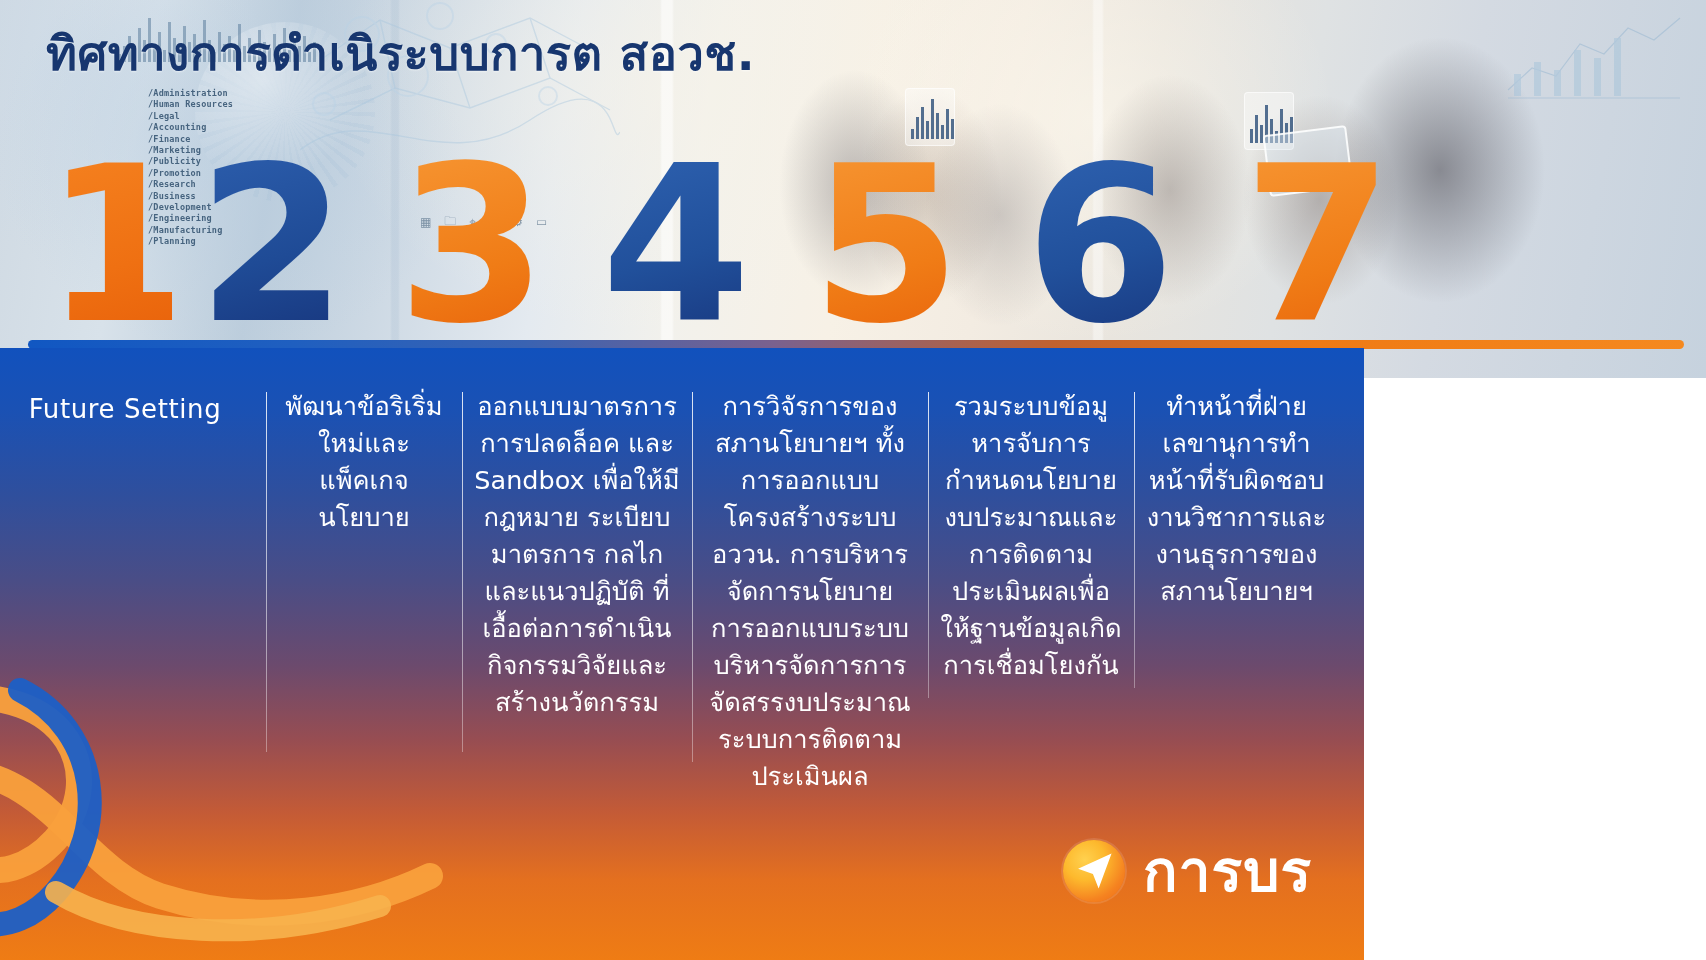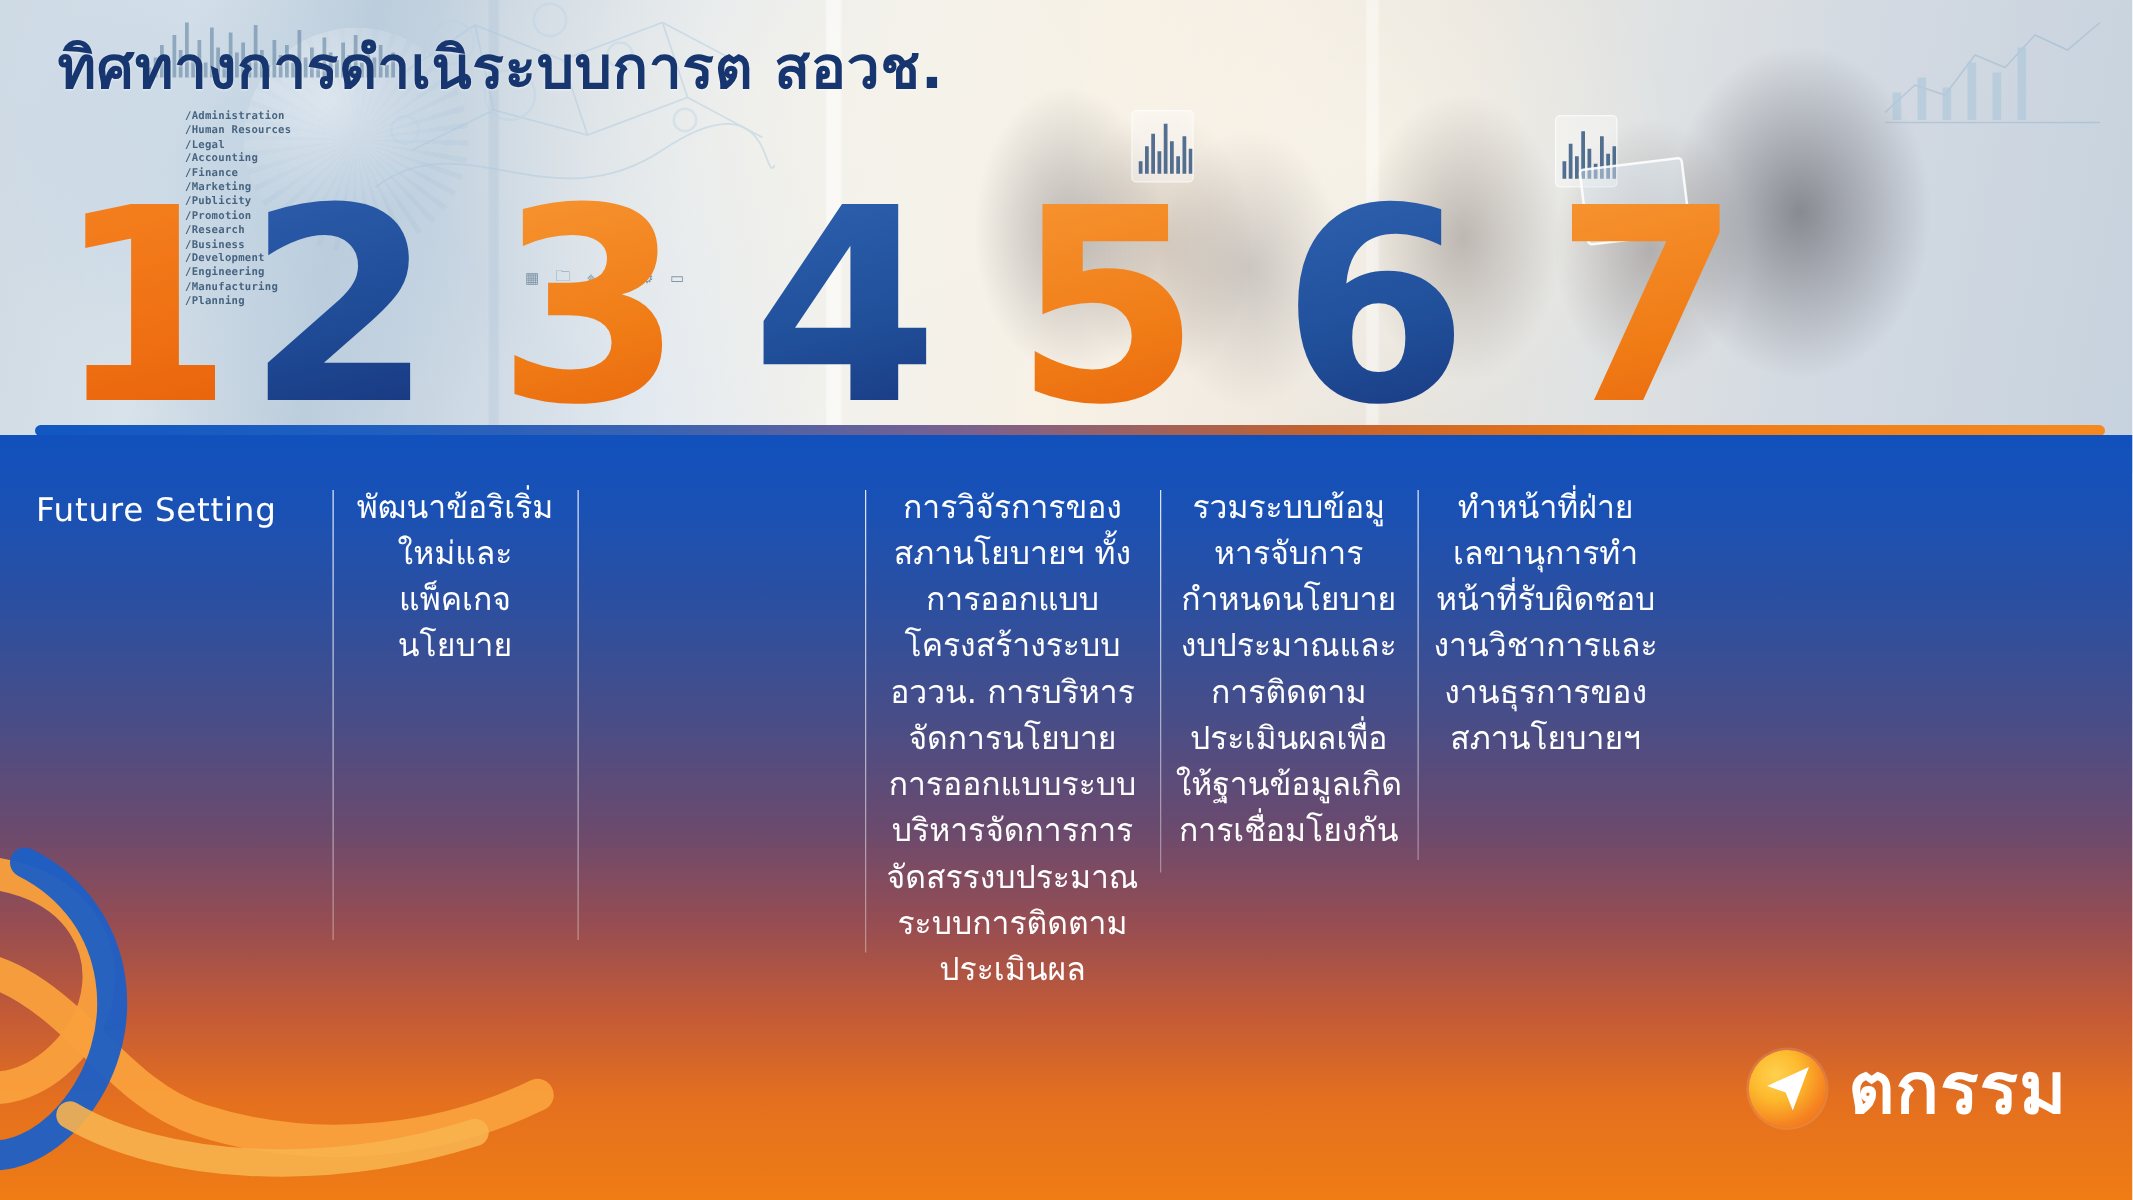--- a/index.html
+++ b/index.html
@@ -137,21 +137,21 @@
     position: absolute; left: 28px; top: 340px;
     width: 1656px; height: 9px; border-radius: 5px;
     background: linear-gradient(to right,
       #1157c2 0%, #1f5fc0 16%, #3a63b2 30%, #7a618e 45%,
       #c2622f 62%, #ef7a14 78%, #f5891f 100%);
   }
 
   
   .panel {
     position: absolute; left: 0; top: 348px;
-    width: 1706px; height: 612px;
+    width: 1364px; height: 612px;
     background: linear-gradient(to bottom,
       #1151bd 0%, #1a51b4 10%, #2f4f9d 24%, #4a4d86 38%,
       #6c4a6d 52%, #974d52 64%, #c45b36 76%, #e4701f 87%, #ef7c14 100%);
     overflow: hidden;
   }
   
   .ribbon { position: absolute; left: -40px; bottom: -30px; width: 520px; height: 330px; }
 
   .cols {
     position: absolute; left: 0; top: 40px;
@@ -384,36 +384,37 @@
       </div>
 
 
       <div class="col c2">
         <div class="sep"></div>
         <span>พัฒนาข้อริเริ่มใหม่และแพ็คเกจนโยบาย</span>
       </div>
 
       <div class="col c3">
         <div class="sep"></div>
+        <span>ออกแบบมาตรการการปลดล็อค และ Sandbox เพื่อให้มีกฎหมาย ระเบียบ มาตรการ กลไก และแนวปฏิบัติ ที่เอื้อต่อการดำเนินกิจกรรมวิจัยและสร้างนวัตกรรม</span>
       </div>
 
       <div class="col c4">
         <div class="sep"></div>
         <span>การวิจัรการของสภานโยบายฯ ทั้งการออกแบบโครงสร้างระบบ อววน. การบริหารจัดการนโยบาย การออกแบบระบบบริหารจัดการการจัดสรรงบประมาณ ระบบการติดตามประเมินผล</span>
       </div>
 
       <div class="col c5">
         <div class="sep"></div>
         <span>รวมระบบข้อมูหารจับการกำหนดนโยบาย งบประมาณและการติดตามประเมินผลเพื่อให้ฐานข้อมูลเกิดการเชื่อมโยงกัน</span>
       </div>
 
       <div class="col c6">
         <div class="sep"></div>
         <span>ทำหน้าที่ฝ่ายเลขานุการทำหน้าที่รับผิดชอบงานวิชาการและงานธุรการของสภานโยบายฯ</span>
       </div>
     </div>
 
     <div class="logo">
       <div class="logo-mark"></div>
-      <div class="logo-text">ตกรรม</div>
+      <div class="logo-text">การบร</div>
     </div>
   </div>
 </div>
 
 </body></html>

